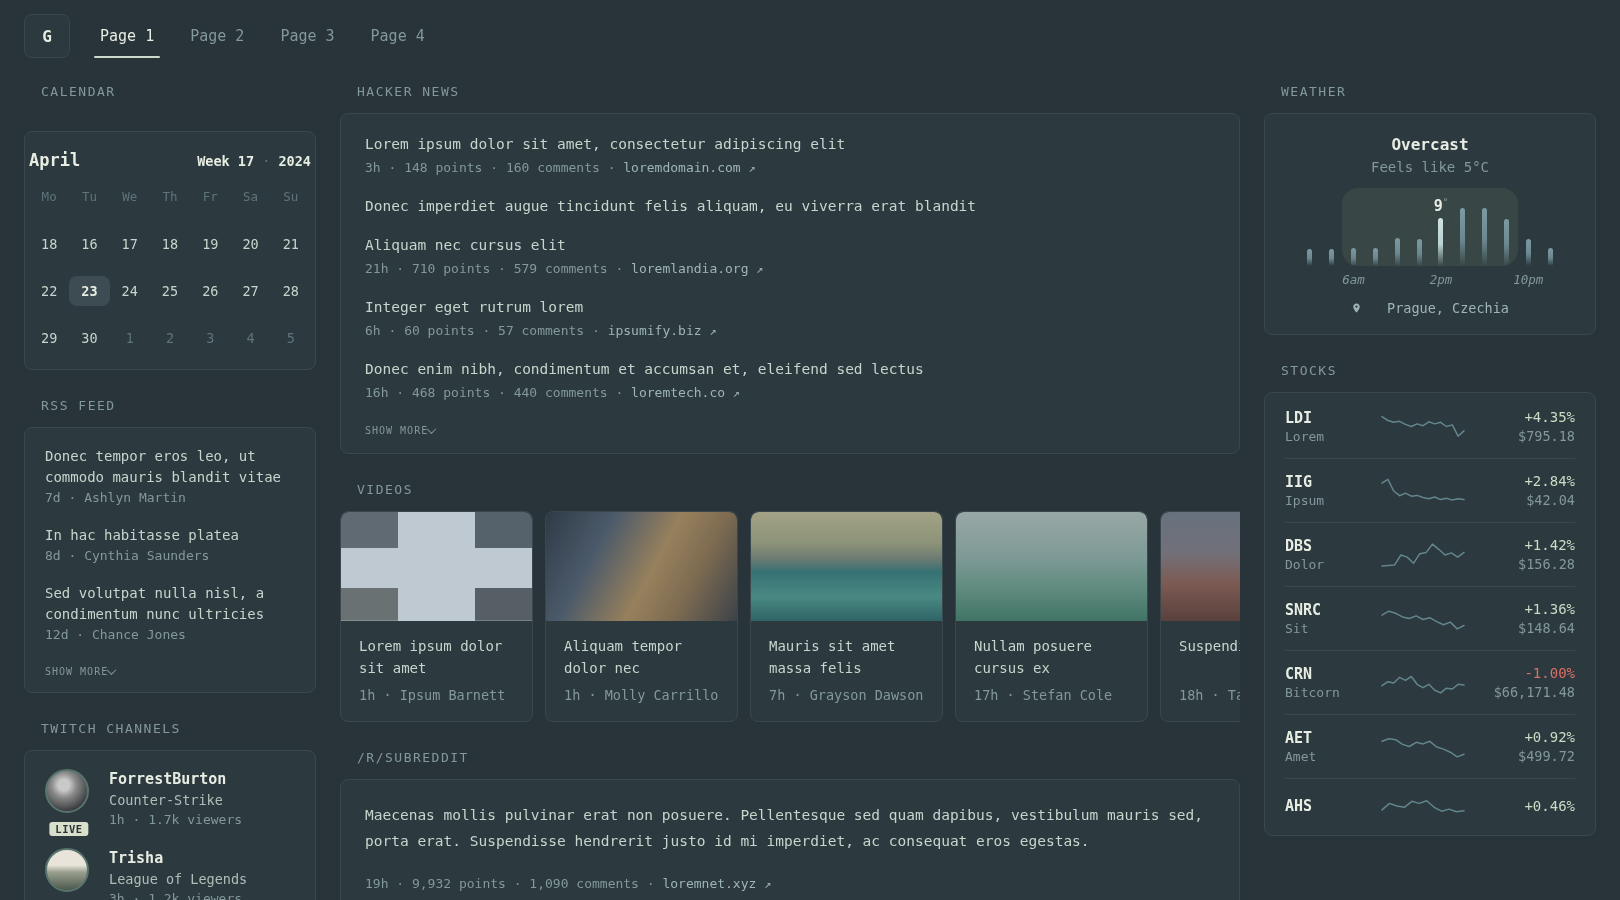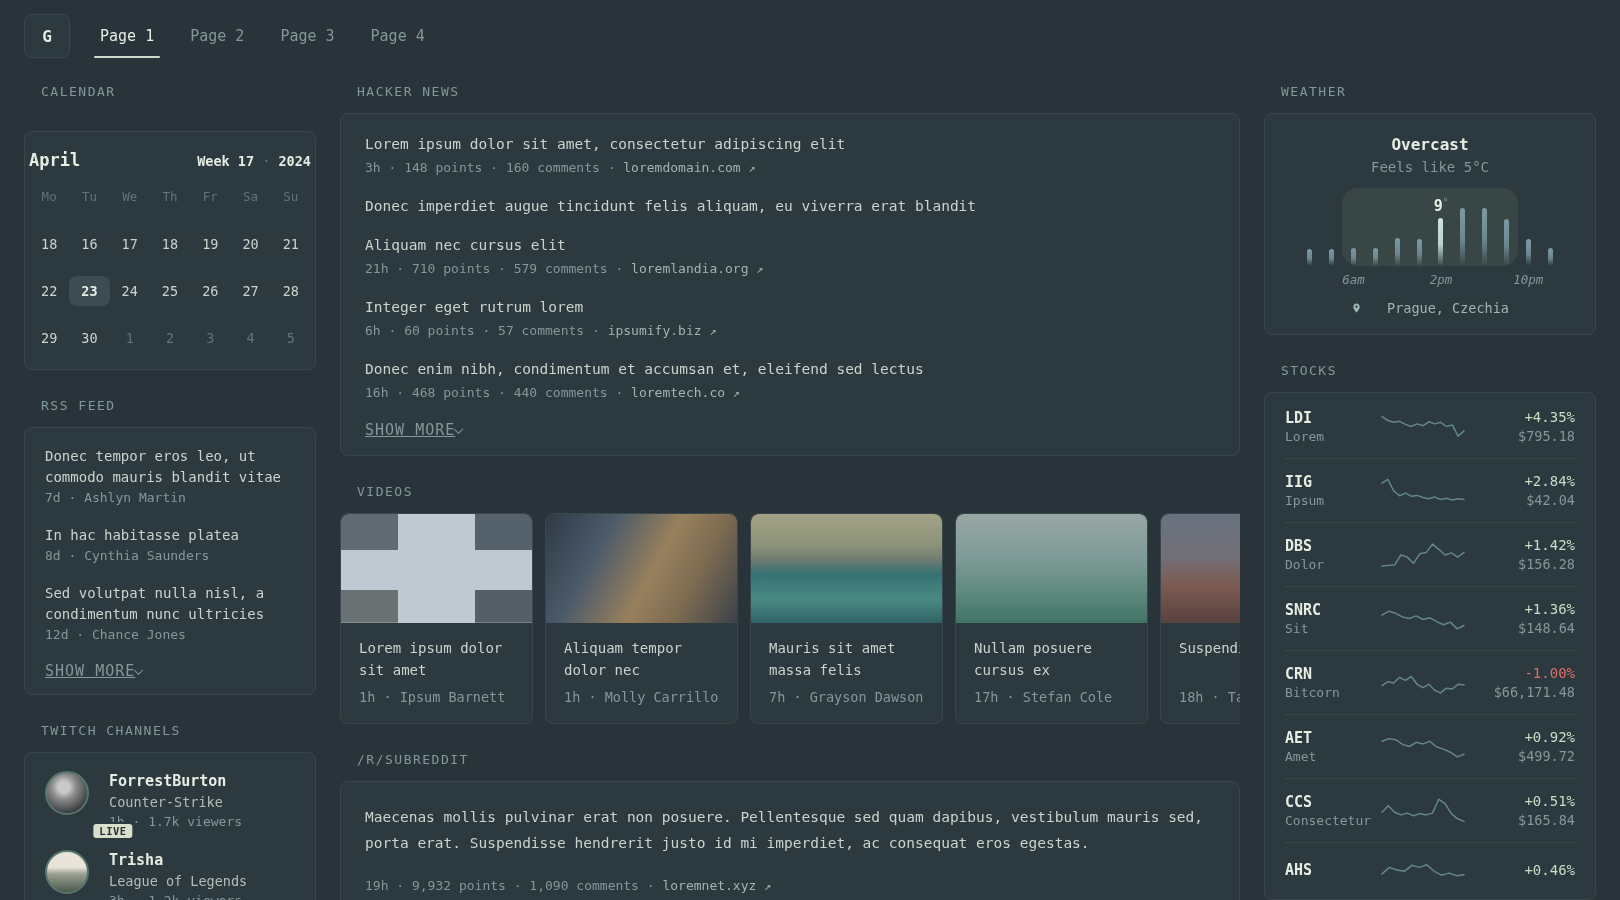--- a/index.html
+++ b/index.html
@@ -38,33 +38,33 @@
   .cal-wd{color:var(--dim);font-size:12.5px;}
   .cal-day{color:var(--text);border-radius:8px;}
   .cal-day.dim{color:var(--dim);}
   .cal-day.sel{background:#3d4c52;color:var(--bright);font-weight:bold;}
 
   
   .rss-card{padding:18px 20px 14px;}
   .rss-item{margin-bottom:17px;}
   .rss-title{color:var(--text);font-size:14px;line-height:21px;cursor:pointer;}
   .meta{color:var(--muted);font-size:13px;line-height:20px;}
-  .show-more{color:var(--muted);font-size:15px;letter-spacing:1px;cursor:pointer;display:inline-flex;align-items:center;text-decoration:underline;}
+  .show-more{color:var(--muted);font-size:10px;letter-spacing:1px;cursor:pointer;display:inline-flex;align-items:center;}
   .chev{width:7px;height:7px;border-left:1.5px solid currentColor;border-bottom:1.5px solid currentColor;transform:rotate(-45deg) translate(1px,-1px);display:inline-block;}
 
   
   .twitch-card{padding:18px 20px;}
   .tw-item{display:flex;gap:16px;margin-bottom:18px;cursor:pointer;}
   .tw-av-wrap{position:relative;width:48px;flex:0 0 48px;}
   .tw-av{width:44px;height:44px;border-radius:50%;border:2px solid #57746d;}
   .av-1{background:radial-gradient(circle at 42% 35%,#c9c9c9 0 16%,#8a8a8a 36%,#3a3d40 75%);}
   .av-2{background:linear-gradient(to bottom,#e8e4da 0 38%,#9aa08f 55%,#4c584e 100%);}
   .av-3{background:radial-gradient(circle at 50% 40%,#e8c9a8 0 34%,#cdb193 55%,#8d9f9b 100%);}
   .live-badge{position:absolute;left:50%;transform:translateX(-50%);bottom:-8px;background:#d8dfca;color:#28343a;
-    font-size:10.5px;font-weight:bold;padding:1px 6px;border-radius:5px;border:2px solid var(--card);letter-spacing:.5px;margin-left:44px;}
+    font-size:10.5px;font-weight:bold;padding:1px 6px;border-radius:5px;border:2px solid var(--card);letter-spacing:.5px;}
   .tw-name{color:var(--bright);font-size:15px;font-weight:bold;line-height:21px;}
   .tw-game{color:var(--text);font-size:13.5px;line-height:20px;opacity:.85;}
 
   
   .hn-card{padding:20px 24px 16px;}
   .hn-item{margin-bottom:18px;}
   .hn-title{color:var(--text);font-size:14.5px;line-height:21px;margin-bottom:3px;cursor:pointer;}
   .domain{color:var(--link);cursor:pointer;}
   .arrow{color:var(--link);font-size:12px;}
 
@@ -455,33 +455,20 @@
             <svg class="st-spark" width="84" height="30">
               <polyline points="1.0,9.3 7.8,6.7 14.7,7.7 21.5,12.4 28.3,14.5 35.2,10.3 42.0,11.9 48.8,9.3 55.7,15.0 62.5,17.1 69.3,20.2 76.2,24.9 83.0,22.3" fill="none" stroke="#63858d" stroke-width="1.5" stroke-linejoin="round" stroke-linecap="round"></polyline>
             </svg>
             <div class="st-vals">
               <div class="st-change">+0.92%</div>
               <div class="st-price">$499.72</div>
             </div>
           </div>
           <div class="stock-row">
             <div>
-              <div class="st-sym">CCS</div>
-              <div class="st-name">Consectetur</div>
-            </div>
-            <svg class="st-spark" width="84" height="30">
-              <polyline points="1.0,16.3 7.3,9.8 13.6,16.3 19.9,18.9 26.2,17.1 32.5,19.7 38.8,17.6 45.2,18.9 51.5,17.1 57.8,3.3 64.1,7.7 70.4,17.6 76.7,22.8 83.0,25.4" fill="none" stroke="#63858d" stroke-width="1.5" stroke-linejoin="round" stroke-linecap="round"></polyline>
-            </svg>
-            <div class="st-vals">
-              <div class="st-change">+0.51%</div>
-              <div class="st-price">$165.84</div>
-            </div>
-          </div>
-          <div class="stock-row">
-            <div>
               <div class="st-sym">AHS</div>
               <div class="st-name"></div>
             </div>
             <svg class="st-spark" width="84" height="30">
               <polyline points="1.0,18.9 8.5,12.4 15.9,15.0 23.4,16.3 30.8,10.3 38.3,12.4 45.7,9.8 53.2,16.3 60.6,20.2 68.1,18.1 75.5,20.7 83.0,19.7" fill="none" stroke="#63858d" stroke-width="1.5" stroke-linejoin="round" stroke-linecap="round"></polyline>
             </svg>
             <div class="st-vals">
               <div class="st-change">+0.46%</div>
               <div class="st-price"></div>
             </div>

